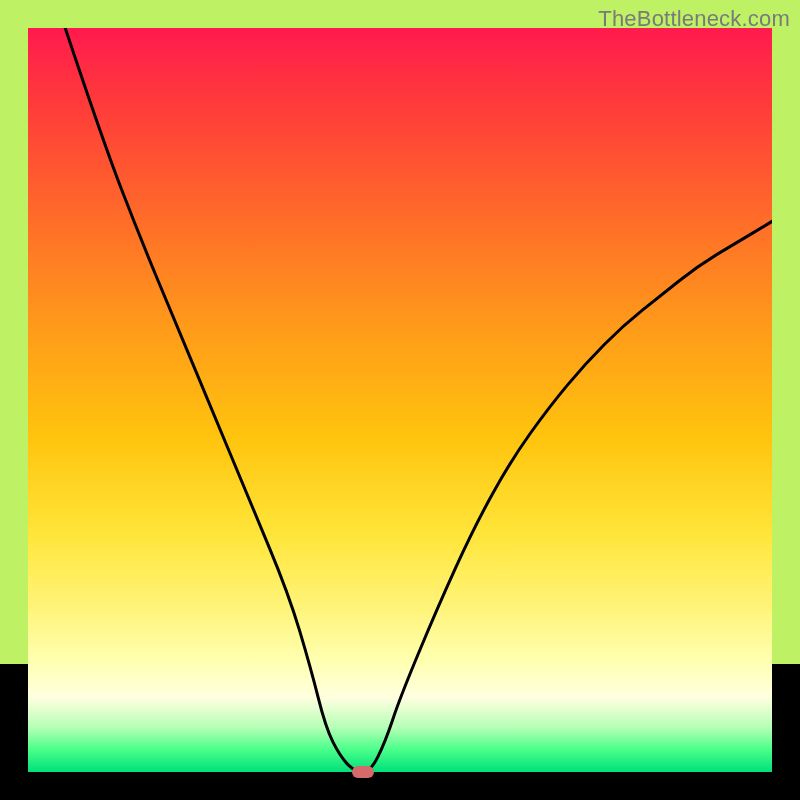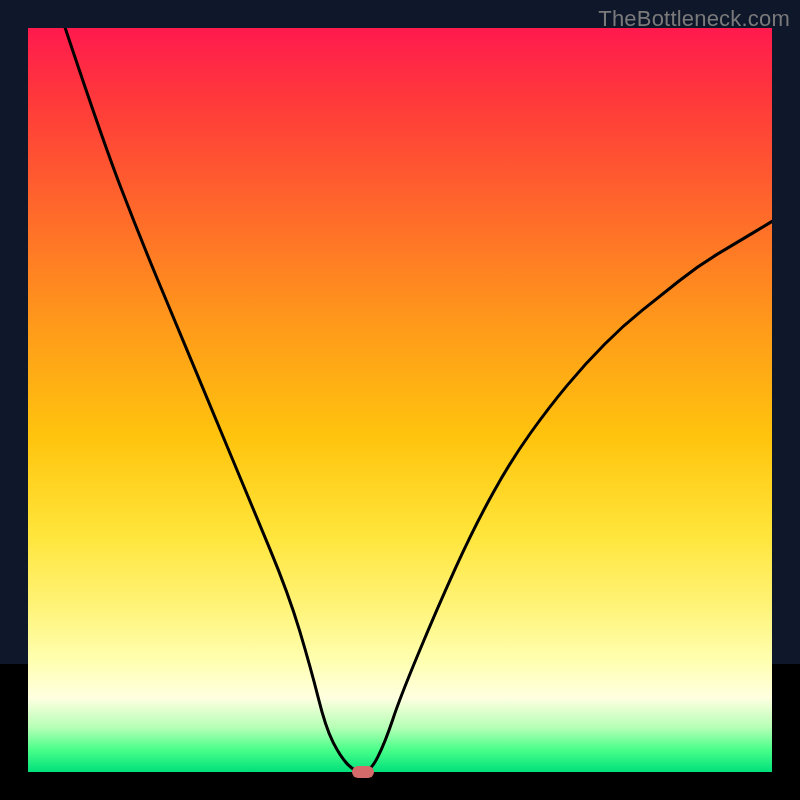--- a/index.html
+++ b/index.html
@@ -1,21 +1,21 @@
 <!DOCTYPE html>
 <html><head>
 <meta charset="utf-8">
 <style>
   * { margin: 0; padding: 0; box-sizing: border-box; }
   html, body { width: 800px; height: 800px; overflow: hidden; background: #000; }
   .frame {
     position: relative;
     width: 800px;
     height: 664px;
-    background: #0f172a;
+    background: #bef264;
   }
   .plot-area {
     position: absolute;
     left: 28px;
     top: 28px;
     width: 744px;
     height: 744px;
     
     background: linear-gradient(to bottom,
       #ff1a4e 0%,

